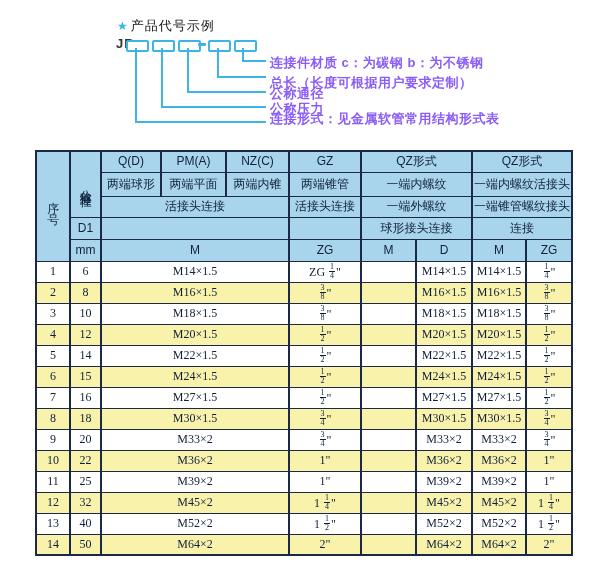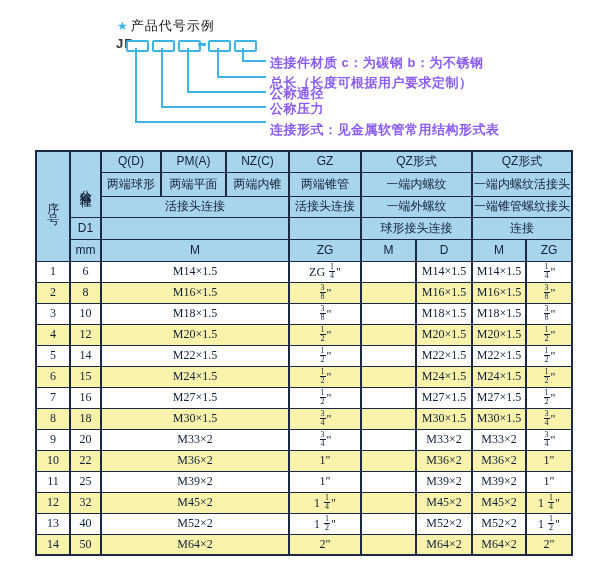--- a/index.html
+++ b/index.html
@@ -77,21 +77,21 @@
         <polyline points="188,48 188,92 266,92"></polyline>
         <polyline points="162,48 162,107 266,107"></polyline>
         <polyline points="136,48 136,122 266,122"></polyline>
       </g>
     </svg>
 
     <div class="code-label" style="top:54px">连接件材质  c：为碳钢  b：为不锈钢</div>
     <div class="code-label" style="top:74px">总长（长度可根据用户要求定制）</div>
     <div class="code-label" style="top:85px">公称通径</div>
     <div class="code-label" style="top:100px">公称压力</div>
-    <div class="code-label" style="top:121px">连接形式：见金属软管常用结构形式表</div>
+    <div class="code-label" style="top:110px">连接形式：见金属软管常用结构形式表</div>
   </div>
 
 
   <table class="ref">
     <colgroup>
       <col style="width:34px">
         <col style="width:31px">
         <col style="width:60px">
         <col style="width:65px">
       <col style="width:63px">

